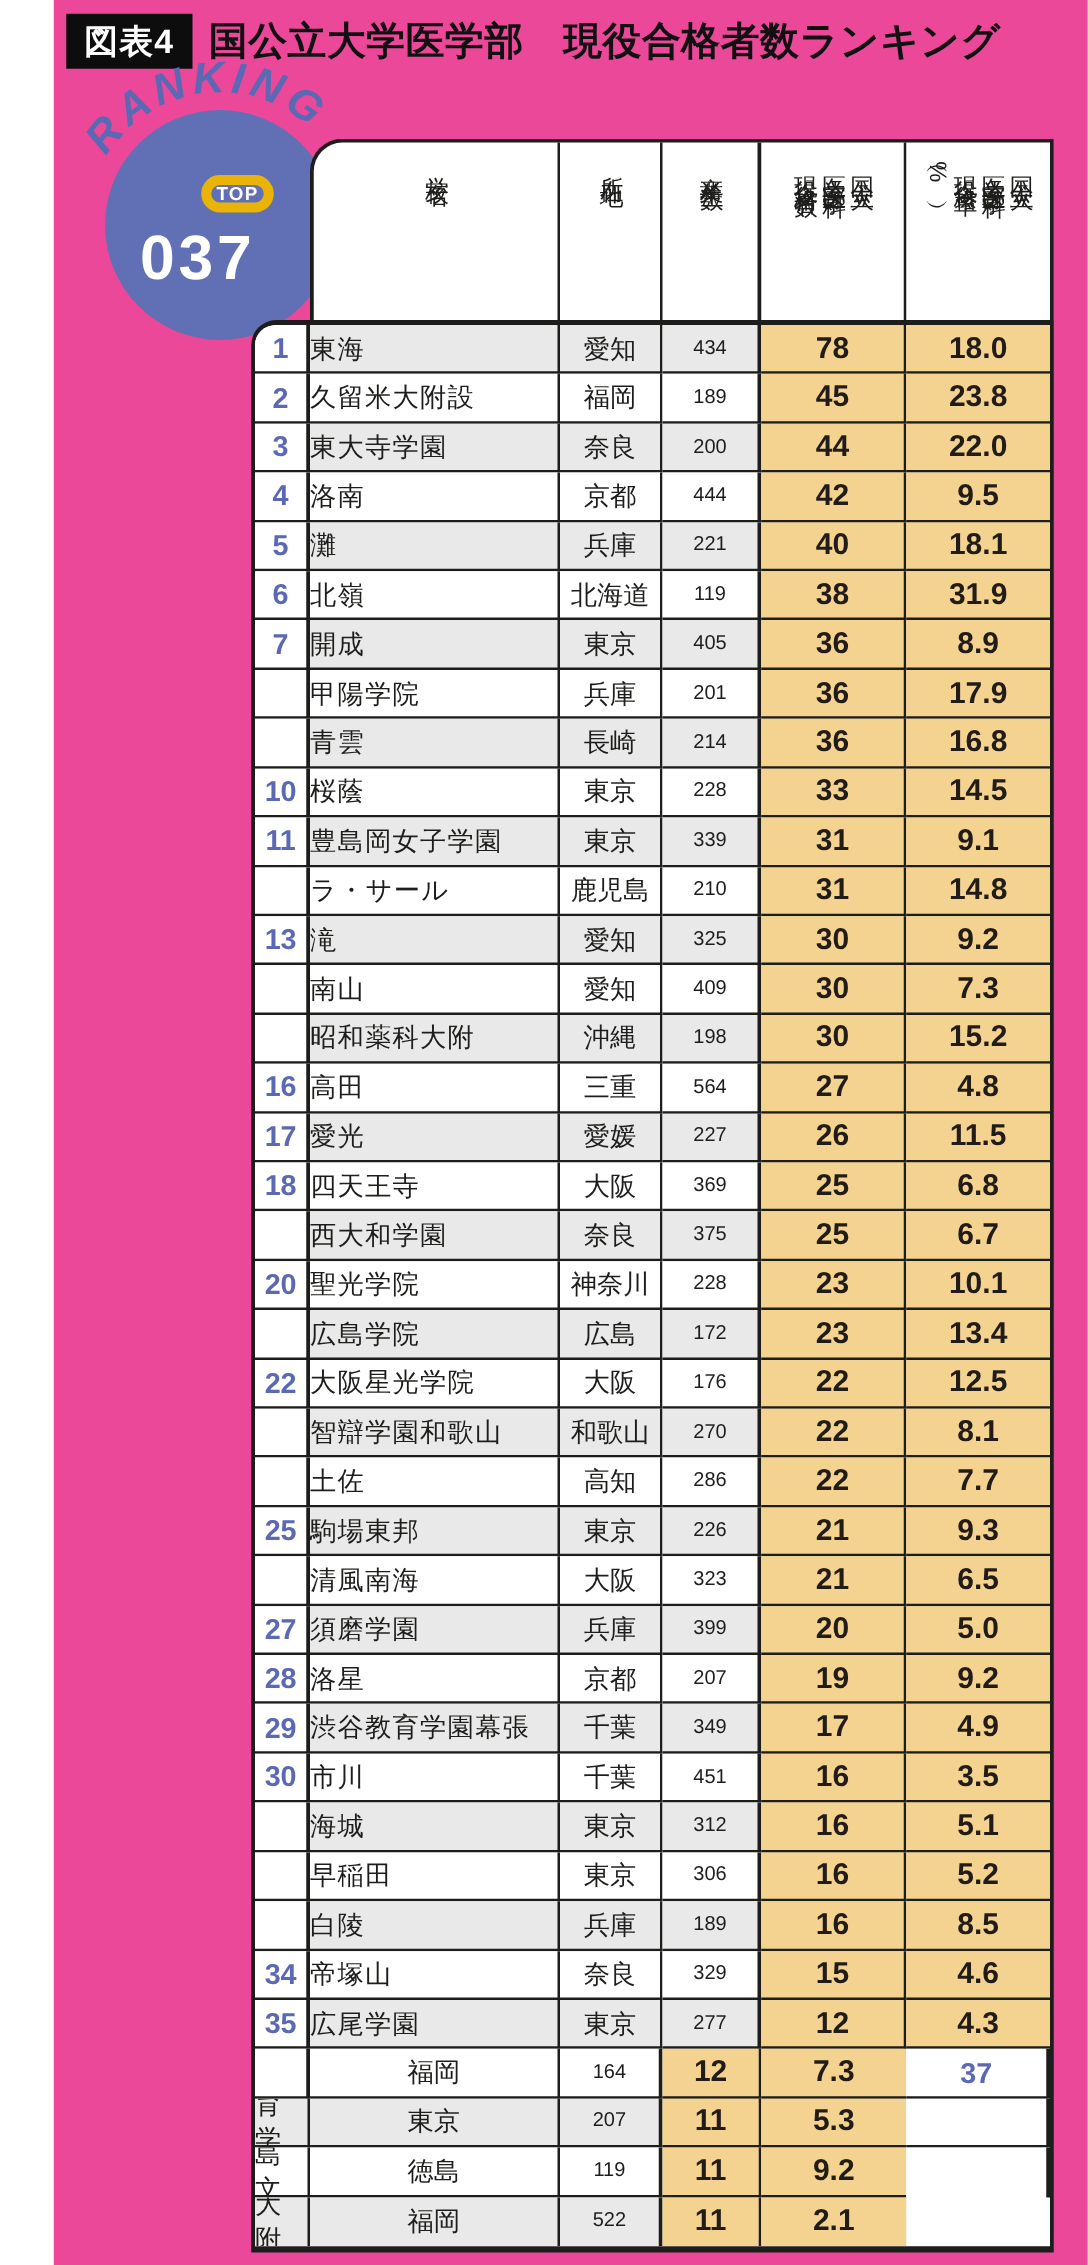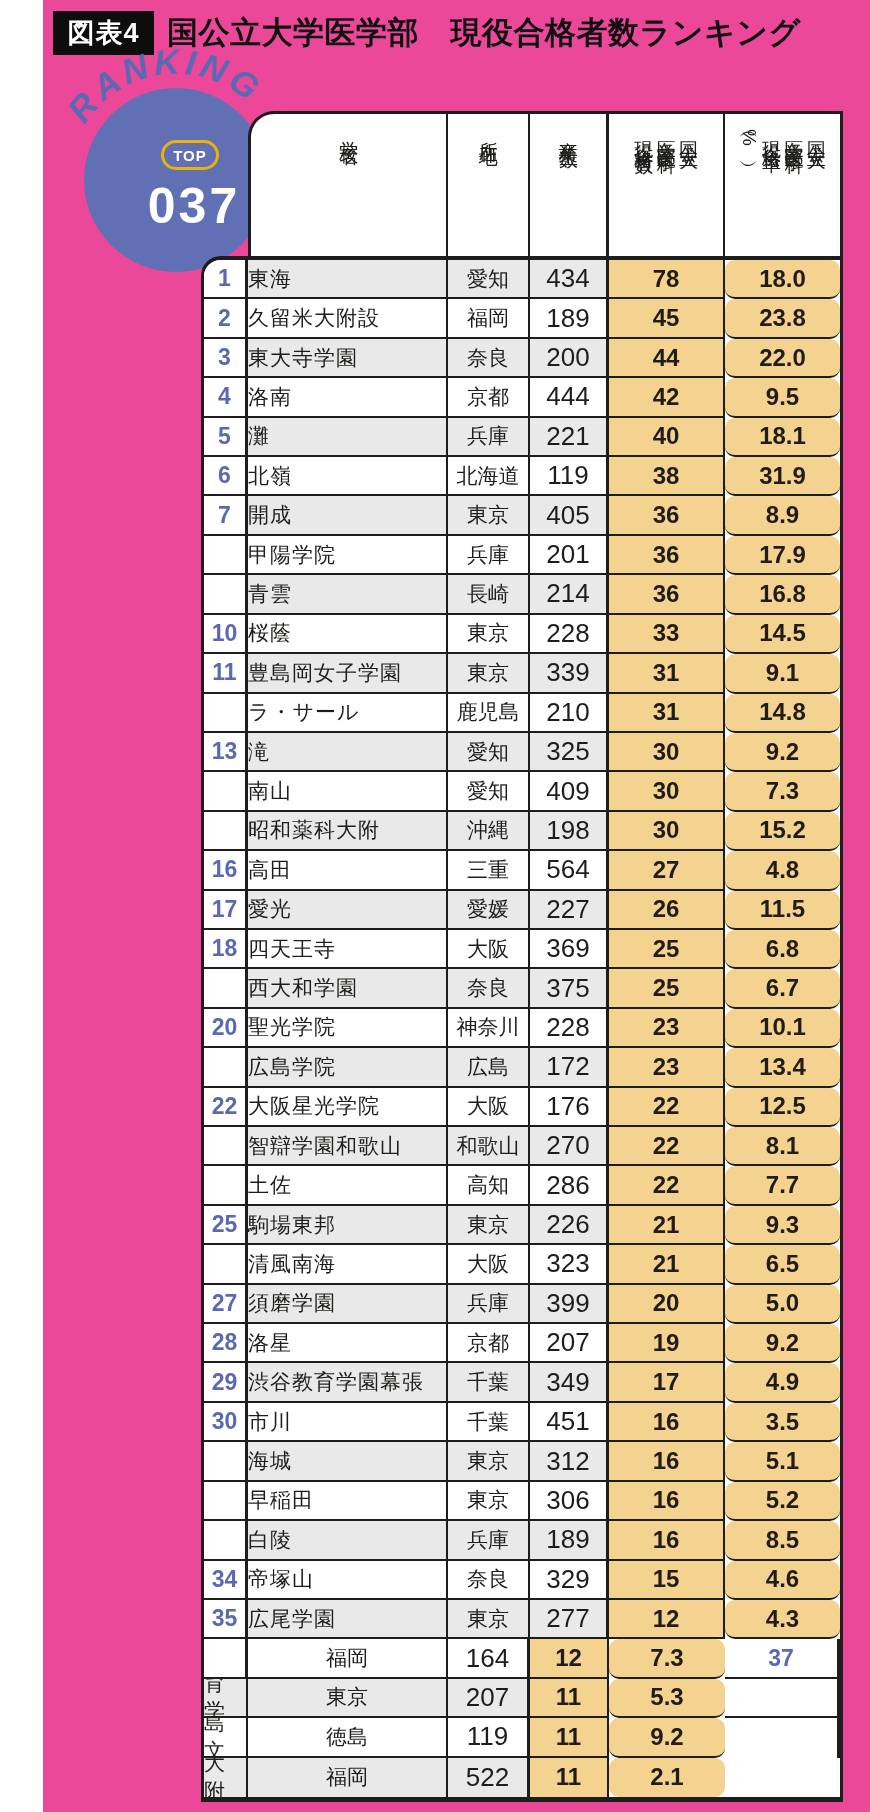--- a/index.html
+++ b/index.html
@@ -25,26 +25,26 @@
     border-radius:50%; background:#6170b5; z-index:0;
   }
   .rank-arc { position:absolute; left:0; top:30px; width:280px; height:240px; z-index:2; }
   .rank-arc text {
     font-family:"Liberation Sans","DejaVu Sans",sans-serif;
     font-size:35px; font-weight:bold; font-style:italic;
     fill:#5b69b4; letter-spacing:4px;
   }
   .top-pill {
     position:absolute; left:118px; top:140px; width:58px; height:30px;
-    box-sizing:border-box; border:3px solid #eab308; border-radius:15px;
+    box-sizing:border-box; border:8px solid #eab308; border-radius:15px;
     color:#fff; font-weight:bold; font-size:15px; letter-spacing:1px;
     display:flex; align-items:center; justify-content:center; z-index:2;
   }
   .top-num {
-    position:absolute; left:87px; top:177px; width:128px; text-align:center;
+    position:absolute; left:69px; top:177px; width:128px; text-align:left;
     color:#fff; font-size:50px; font-weight:800; letter-spacing:3px; z-index:2;
   }
 
   
   .header-box {
     position:absolute; left:205px; top:111px; width:595px; height:145px;
     box-sizing:border-box; background:#fff;
     border:3px solid #1d1d1b; border-bottom:none; border-top-left-radius:26px;
     display:flex; z-index:1;
   }
@@ -77,25 +77,25 @@
   }
   .cell {
     box-sizing:border-box; display:flex; align-items:center; justify-content:center;
     border-right:2px solid #1d1d1b; border-bottom:2px solid #1d1d1b;
     font-size:22px; color:#1d1d1b; background:#fff; overflow:hidden;
   }
   .cell.last-row { border-bottom:none; }
   .c-rank      { border-right-width:3px; font-weight:bold; font-size:23px; color:#5b69b4; }
   .c-school    { justify-content:flex-start; padding-left:0; font-size:21px; letter-spacing:1px; }
   .c-location  { font-size:21px; }
-  .c-graduates { font-size:26px; border-right-width:3px; }
+  .c-graduates { font-size:16px; border-right-width:3px; }
   .c-passers, .c-rate {
     background:#f4d28f; font-weight:bold; font-size:24px; color:#211c18;
   }
-  .c-rate { border-right:none;border-radius:10px; }
+  .c-rate { border-right:none; }
   .stripe { background:#e9e9e9; }
 </style>
 </head>
 <body>
 
 <div class="page">
 
   <div class="fig-badge">図表4</div>
   <div class="fig-title">国公立大学医学部　現役合格者数ランキング</div>
 

